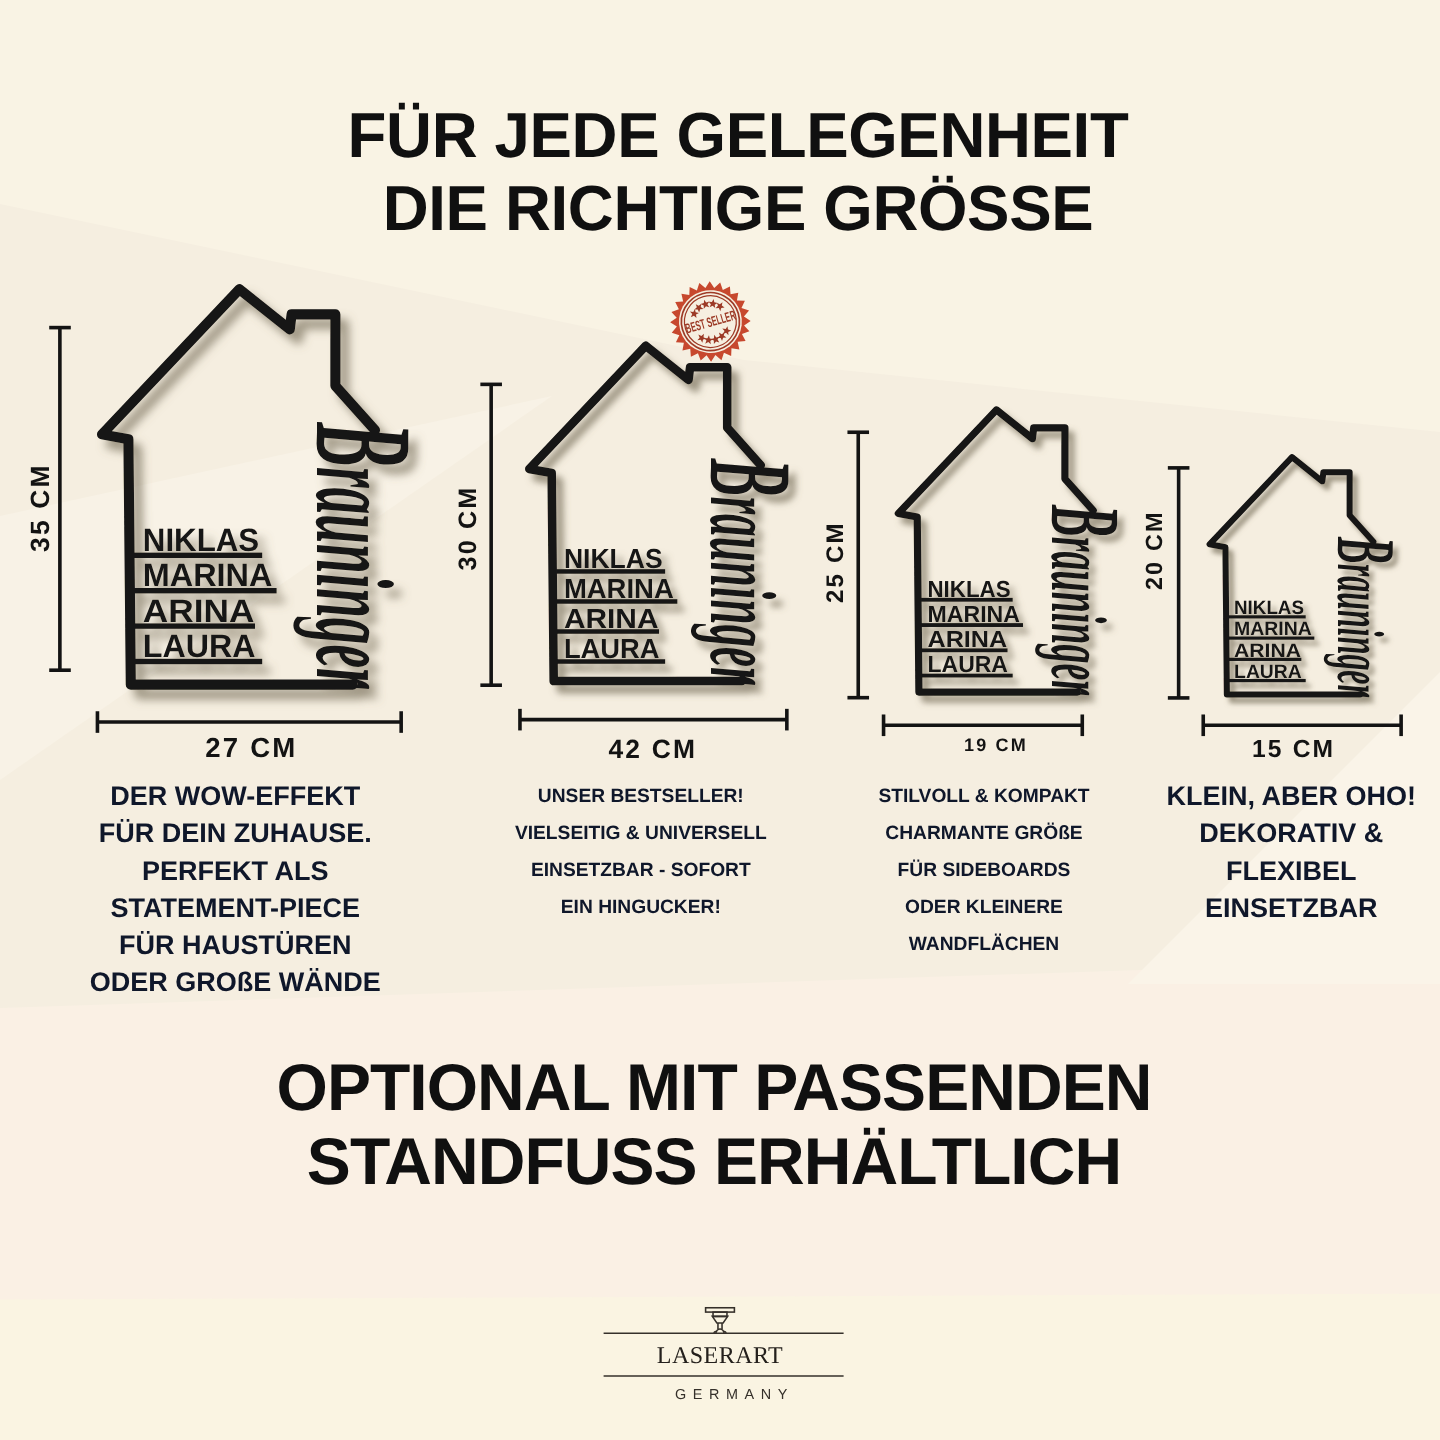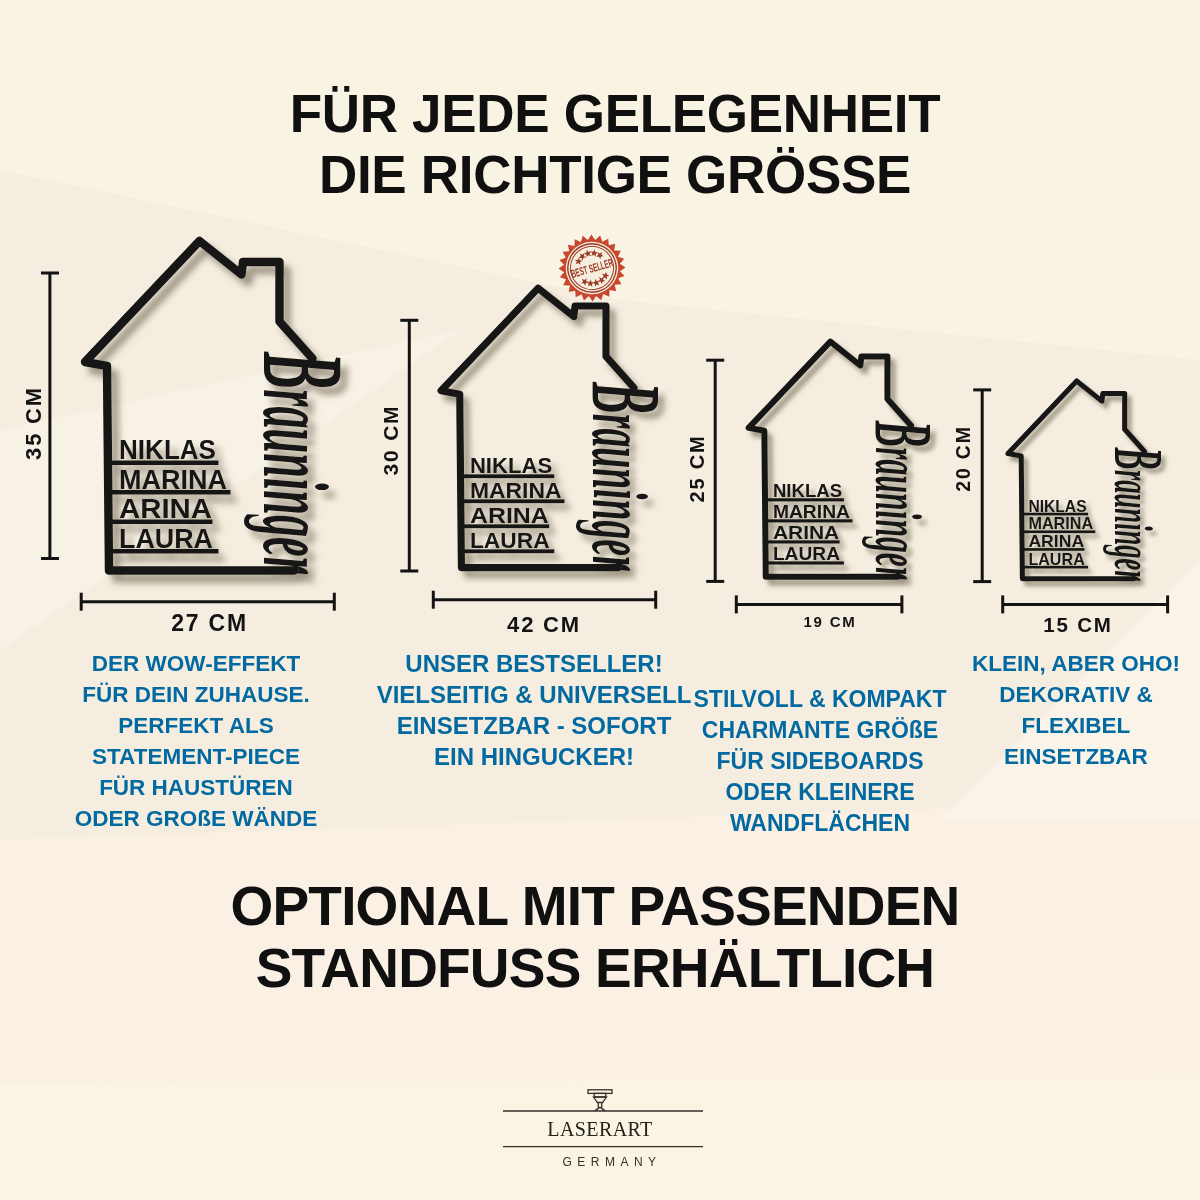--- a/index.html
+++ b/index.html
@@ -1,20 +1,20 @@
 <!DOCTYPE html>
 <html><head>
 <meta charset="utf-8">
 <style>
   html,body{margin:0;padding:0;}
   body{width:1200px;height:1200px;position:relative;overflow:hidden;
        background:#f5eee0;font-family:"Liberation Sans", sans-serif;}
   .abs{position:absolute;}
   .hl{font-weight:bold;color:#101010;text-align:center;white-space:nowrap;}
-  .desc{font-weight:bold;color:#0369a1;text-align:center;white-space:pre-line;}
+  .desc{font-weight:bold;color:#0f172a;text-align:center;white-space:pre-line;}
   .dim{font-weight:bold;color:#131313;text-align:center;white-space:nowrap;letter-spacing:1.8px;}
 </style>
 </head>
 <body>
 
 <div class="abs" style="left:0;top:0;width:1200px;height:400px;background:#f9f3e4;clip-path:polygon(0 0,1200px 0,1200px 360px,620px 300px,0 170px);"></div>
 
 <div class="abs" style="left:0;top:280px;width:560px;height:600px;background:#f8f2e6;clip-path:polygon(0 150px,460px 50px,0 370px);"></div>
 
 <div class="abs" style="left:0;top:790px;width:1200px;height:410px;background:#faf0e4;clip-path:polygon(0 50px,1200px 10px,1200px 410px,0 410px);"></div>
@@ -187,26 +187,26 @@
 
 <div class="dim abs" style="left:1018px;top:613px;width:120px;font-size:20.5px;">15 CM</div>
 
 <div class="desc abs" style="left:26px;top:648px;width:340px;font-size:22.5px;line-height:31px;">DER WOW-EFFEKT
 FÜR DEIN ZUHAUSE.
 PERFEKT ALS
 STATEMENT-PIECE
 FÜR HAUSTÜREN
 ODER GROßE WÄNDE</div>
 
-<div class="desc abs" style="left:364px;top:648px;width:340px;font-size:24px;line-height:31px;">UNSER BESTSELLER!
+<div class="desc abs" style="left:364px;top:648px;width:340px;font-size:16px;line-height:31px;">UNSER BESTSELLER!
 VIELSEITIG &amp; UNIVERSELL
 EINSETZBAR - SOFORT
 EIN HINGUCKER!</div>
 
-<div class="desc abs" style="left:650px;top:648px;width:340px;font-size:23px;line-height:31px;margin-top:36px;">STILVOLL &amp; KOMPAKT
+<div class="desc abs" style="left:650px;top:648px;width:340px;font-size:16px;line-height:31px;">STILVOLL &amp; KOMPAKT
 CHARMANTE GRÖßE
 FÜR SIDEBOARDS
 ODER KLEINERE
 WANDFLÄCHEN</div>
 
 <div class="desc abs" style="left:906px;top:648px;width:340px;font-size:22.5px;line-height:31px;">KLEIN, ABER OHO!
 DEKORATIV &amp;
 FLEXIBEL
 EINSETZBAR</div>
 

